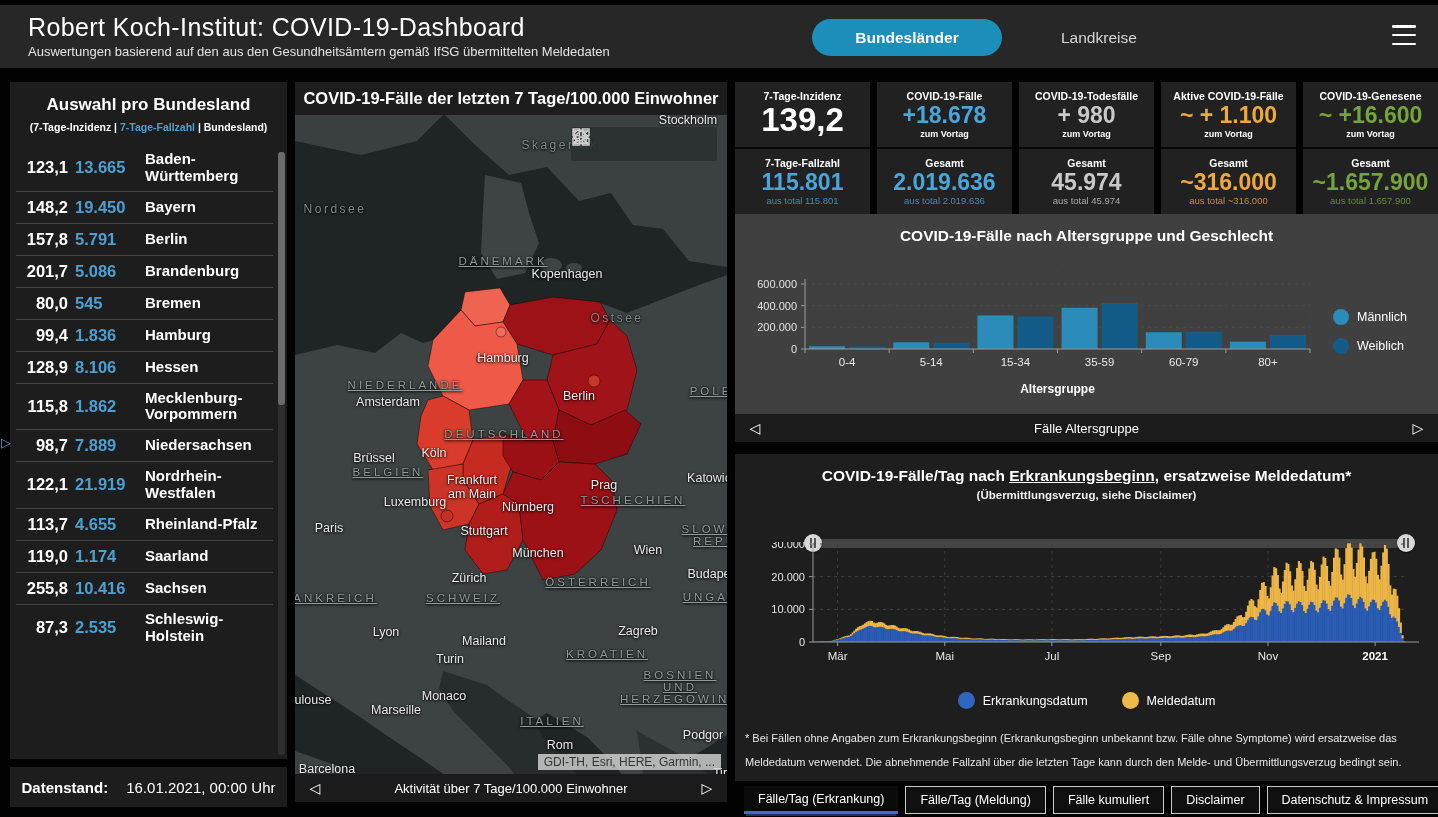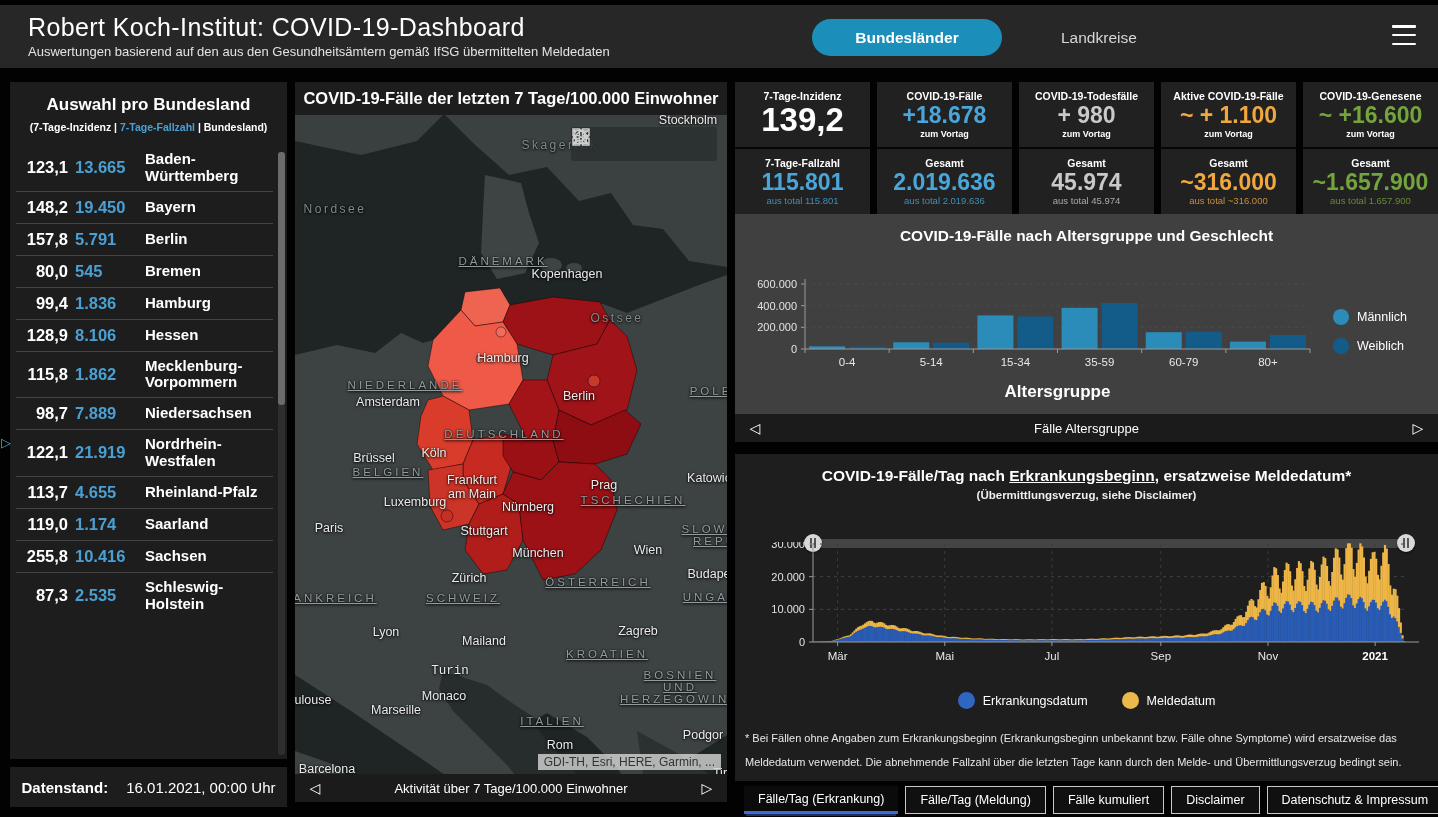--- a/index.html
+++ b/index.html
@@ -53,21 +53,21 @@
   .stat-half{background:#212121;display:flex;flex-direction:column;align-items:center;justify-content:center;text-align:center;padding:2px 2px;}
   .stat-label{font-size:10.5px;font-weight:bold;color:#fff;white-space:nowrap;}
   .stat-value{font-size:23px;font-weight:bold;line-height:1.05;margin-top:1px;white-space:nowrap;}
   .stat-value.big{font-size:33px;}
   .stat-sub{font-size:9px;font-weight:bold;color:#fff;margin-top:1px;}
   .stat-note{font-size:9.5px;margin-top:1px;opacity:.8;}
   
   #age-panel{position:relative;margin-top:0;height:228px;background:#404040;overflow:hidden;}
   #age-title{text-align:center;font-size:15.5px;font-weight:bold;margin-top:13px;}
   #age-svg{display:block;margin-top:4px;}
-  #age-xlabel{position:absolute;left:0;width:575px;text-align:center;top:168px;font-size:17px;font-weight:bold;padding-left:70px;box-sizing:border-box;}
+  #age-xlabel{position:absolute;left:0;width:575px;text-align:center;top:168px;font-size:12px;font-weight:bold;padding-left:70px;box-sizing:border-box;}
   .age-legend{position:absolute;left:598px;display:flex;align-items:center;gap:8px;font-size:12.5px;}
   .age-legend .dot{width:16px;height:16px;border-radius:50%;flex:none;}
   
   #tl-panel{position:relative;margin-top:12px;height:327px;background:#1e1e1e;overflow:hidden;}
   #tl-title{text-align:center;font-size:15.5px;font-weight:bold;margin-top:13px;}
   #tl-title .ul{text-decoration:underline;}
   #tl-subtitle{text-align:center;font-size:11.5px;font-weight:bold;margin-top:4px;color:#eee;}
   #tl-slider{position:absolute;left:78px;right:32px;top:85px;height:9px;background:#454545;border-radius:5px;cursor:pointer;}
   .tl-handle{position:absolute;top:-5px;width:18px;height:18px;border-radius:50%;background:#d8d8d8;cursor:grab;box-shadow:0 1px 2px rgba(0,0,0,.6);}
   .tl-handle::before{content:"";position:absolute;left:6px;top:4px;width:2px;height:10px;background:#555;}
@@ -118,20 +118,25 @@
         </div>
         <div class="sb-row">
           <span class="sb-inc">148,2</span>
           <span class="sb-cases">19.450</span>
           <span class="sb-state">Bayern</span>
         </div>
         <div class="sb-row">
           <span class="sb-inc">157,8</span>
           <span class="sb-cases">5.791</span>
           <span class="sb-state">Berlin</span>
+        </div>
+        <div class="sb-row">
+          <span class="sb-inc">201,7</span>
+          <span class="sb-cases">5.086</span>
+          <span class="sb-state">Brandenburg</span>
         </div>
         <div class="sb-row">
           <span class="sb-inc">80,0</span>
           <span class="sb-cases">545</span>
           <span class="sb-state">Bremen</span>
         </div>
         <div class="sb-row">
           <span class="sb-inc">99,4</span>
           <span class="sb-cases">1.836</span>
           <span class="sb-state">Hamburg</span>
@@ -253,21 +258,21 @@
         <span class="map-label city" style="left: 243px; top: 438px;">München</span>
         <span class="map-label city" style="left: 414px; top: 459px;">Budape</span>
         <span class="map-label city" style="left: 174px; top: 463px;">Zürich</span>
         <span class="map-label country" style="left: 303px; top: 467px;">ÖSTERREICH</span>
         <span class="map-label country" style="left: 416px; top: 482px;">UNGAR</span>
         <span class="map-label country" style="left: 40px; top: 483px;">ANKREICH</span>
         <span class="map-label country" style="left: 168px; top: 483px;">SCHWEIZ</span>
         <span class="map-label city" style="left: 343px; top: 516px;">Zagreb</span>
         <span class="map-label city" style="left: 91px; top: 517px;">Lyon</span>
         <span class="map-label city" style="left: 189px; top: 526px;">Mailand</span>
-        <span class="map-label city" style="left: 155px; top: 556px; font-family: Liberation Mono, monospace;">Turin</span>
+        <span class="map-label city" style="left: 155px; top: 544px;">Turin</span>
         <span class="map-label country" style="left: 312px; top: 539px;">KROATIEN</span>
         <span class="map-label country" style="left: 385px; top: 572px;">BOSNIEN
 UND
 HERZEGOWINA</span>
         <span class="map-label city" style="left: 18px; top: 585px;">ulouse</span>
         <span class="map-label city" style="left: 149px; top: 581px;">Monaco</span>
         <span class="map-label city" style="left: 101px; top: 595px;">Marseille</span>
         <span class="map-label country" style="left: 257px; top: 606px;">ITALIEN</span>
         <span class="map-label city" style="left: 265px; top: 630px;">Rom</span>
         <span class="map-label city" style="left: 408px; top: 620px;">Podgor</span>

